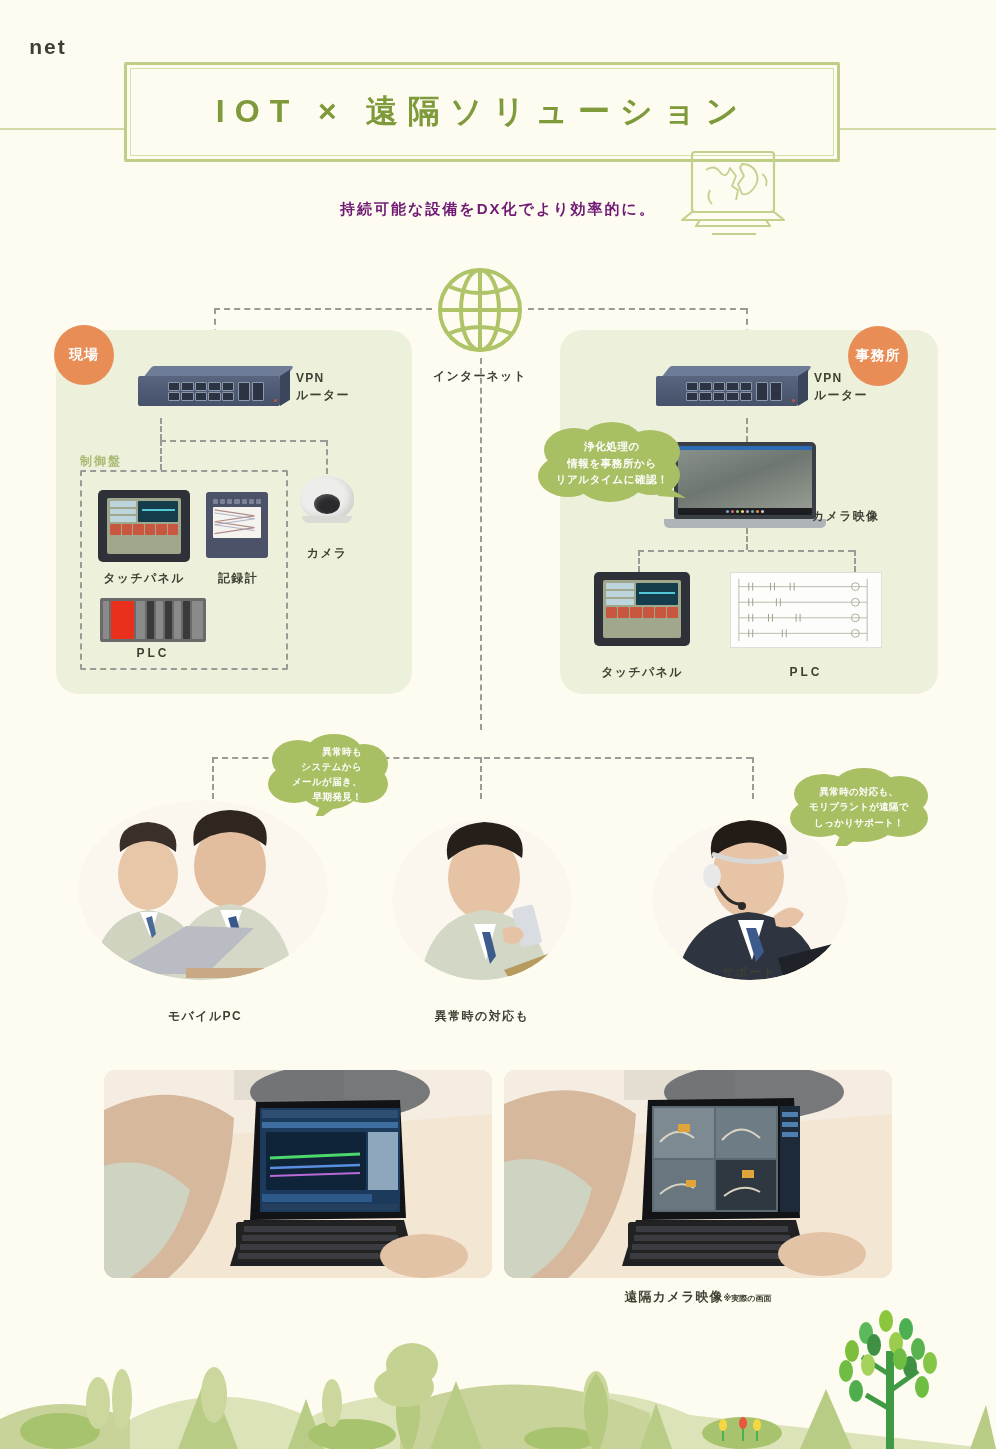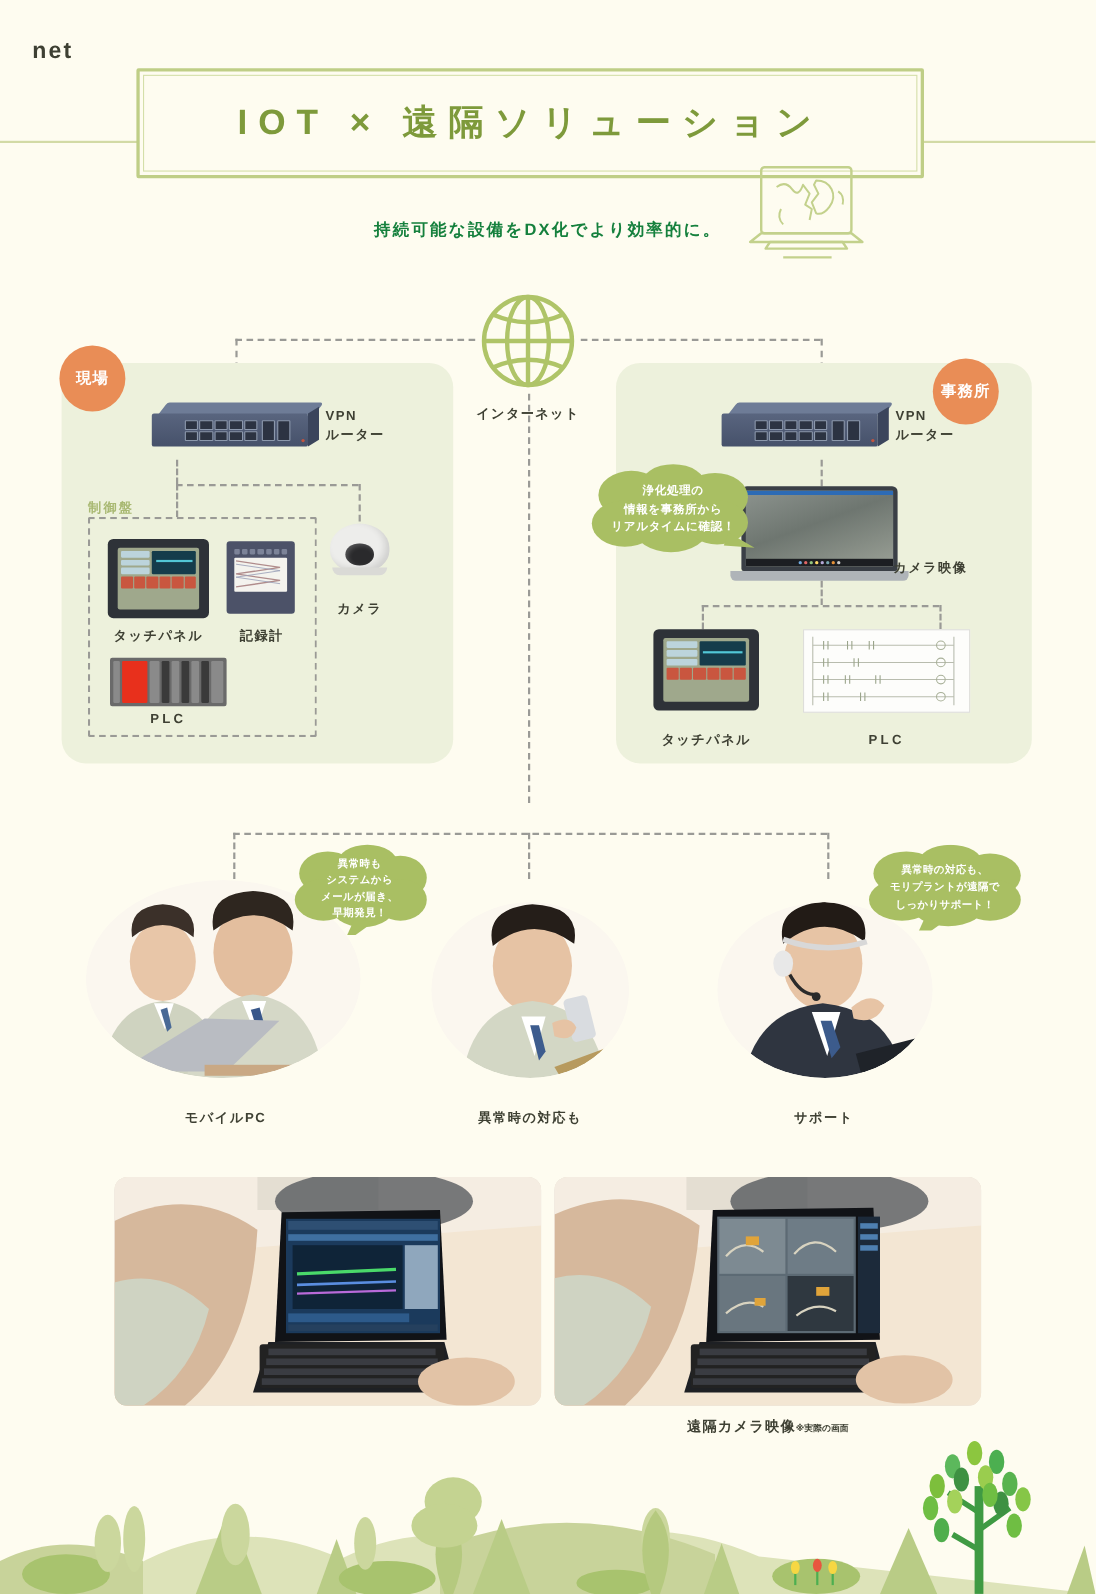--- a/index.html
+++ b/index.html
@@ -22,21 +22,21 @@
     content:""; position:absolute; left:3px; top:3px; right:3px; bottom:3px;
     border:1px solid #D4DFA9;
   }
   .title-text {
     position: absolute; left: 124px; top: 62px; width: 716px; height: 100px;
     display: flex; align-items: center; justify-content: center;
     font-size: 32px; font-weight: 700; letter-spacing: 10px; color: #7E9A3B;
   }
   .subtitle {
     position: absolute; left: 0; top: 200px; width: 996px; text-align: center;
-    font-size: 15px; letter-spacing: 2px; color: #15803d; font-weight: 700;
+    font-size: 15px; letter-spacing: 2px; color: #701a75; font-weight: 700;
   }
 
   
   .doodle-laptop { position: absolute; left: 676px; top: 146px; width: 118px; height: 96px; }
 
   
   .globe-wrap { position: absolute; left: 432px; top: 262px; width: 96px; height: 96px; }
   .globe-net {
     position: absolute; left: 0; top: 0; width: 96px; height: 96px;
     display: flex; align-items: center; justify-content: center;
@@ -51,21 +51,21 @@
   
   .panel { position: absolute; background: #EDF1DC; border-radius: 22px; }
   #panel-site   { left: 56px;  top: 330px; width: 356px; height: 364px; }
   #panel-office { left: 560px; top: 330px; width: 378px; height: 364px; }
 
   .badge {
     position: absolute; width: 60px; height: 60px; border-radius: 50%;
     background: #E98D56; color: #fff; display: flex; align-items: center;
     justify-content: center; font-size: 14px; font-weight: 700; letter-spacing: 1px;
   }
-  #badge-site   { left: 54px;  top: 314px; }
+  #badge-site   { left: 54px;  top: 325px; }
   #badge-office { left: 848px; top: 326px; }
 
   .dev-label {
     position: absolute; font-size: 12px; font-weight: 700; color: #3E4033;
     letter-spacing: 1.3px; text-align: center; line-height: 1.45;
   }
 
   
   .router { position: absolute; width: 152px; height: 46px; }
   .router .top { position:absolute; left:10px; top:0; width:142px; height:11px;
@@ -437,21 +437,21 @@
         <ellipse cx="152" cy="66" rx="36" ry="42" fill="#E3BE9E"></ellipse>
         <path d="M116 46 q36 -28 72 0 q6 -34 -36 -36 q-42 2 -36 36Z" fill="#2E261F"></path>
         <path d="M92 180 q8 -70 60 -76 q56 6 64 76Z" fill="#D5D8C7"></path>
         <path d="M142 110 l12 30 10 -30Z" fill="#fff"></path>
         <path d="M150 118 l8 26 6 -6 -6 -22Z" fill="#39578A"></path>
         <path d="M108 126 L30 174 L128 174 L176 128 Z" fill="#B9BCC2"></path>
         <rect x="108" y="168" width="120" height="10" fill="#C9A884"></rect>
       </g>
     </svg>
   </div>
-  <div class="bubble" style="left:264px; top:766px; width:126px; height:84px; font-size:9.5px; letter-spacing:.4px;">
+  <div class="bubble" style="left:264px; top:732px; width:126px; height:84px; font-size:9.5px; letter-spacing:.4px;text-align:right;">
     <svg viewBox="0 0 126 84" preserveAspectRatio="none">
       <g fill="#A9BF63">
         <ellipse cx="34" cy="28" rx="26" ry="20"></ellipse>
         <ellipse cx="70" cy="20" rx="28" ry="18"></ellipse>
         <ellipse cx="100" cy="32" rx="24" ry="20"></ellipse>
         <ellipse cx="30" cy="52" rx="26" ry="19"></ellipse>
         <ellipse cx="66" cy="56" rx="30" ry="21"></ellipse>
         <ellipse cx="100" cy="52" rx="24" ry="19"></ellipse>
         <path d="M58 70 L48 92 L76 72 Z"></path>
       </g>
@@ -517,21 +517,21 @@
         <ellipse cx="34" cy="50" rx="30" ry="19"></ellipse>
         <ellipse cx="76" cy="54" rx="34" ry="20"></ellipse>
         <ellipse cx="114" cy="50" rx="28" ry="19"></ellipse>
         <path d="M54 68 L44 90 L72 70 Z"></path>
       </g>
     </svg>
     <span class="b-txt">異常時の対応も、
 モリプラントが遠隔で
 しっかりサポート！</span>
   </div>
-  <div class="person-label" style="left:684px; top:1008px; width:130px;">サポート</div>
+  <div class="person-label" style="left:684px; top:964px; width:130px;">サポート</div>
 
   <div class="photo" style="left:104px; top:1070px; width:388px; height:208px;">
     <svg viewBox="0 0 388 208" preserveAspectRatio="none" style="width:100%;height:100%">
       <rect width="388" height="208" fill="#EFE4D6"></rect>
       <rect x="0" y="0" width="388" height="78" fill="#F5EDE2"></rect>
       <rect x="130" y="0" width="110" height="30" fill="#E4DED2"></rect>
       <path d="M0 74 L388 44 L388 208 L0 208Z" fill="#F3E6D3"></path>
       <ellipse cx="236" cy="22" rx="90" ry="28" fill="#4C5056" opacity=".75"></ellipse>
       <g>
         <path d="M140 150 L300 150 L312 196 L126 196 Z" fill="#1E2024"></path>

